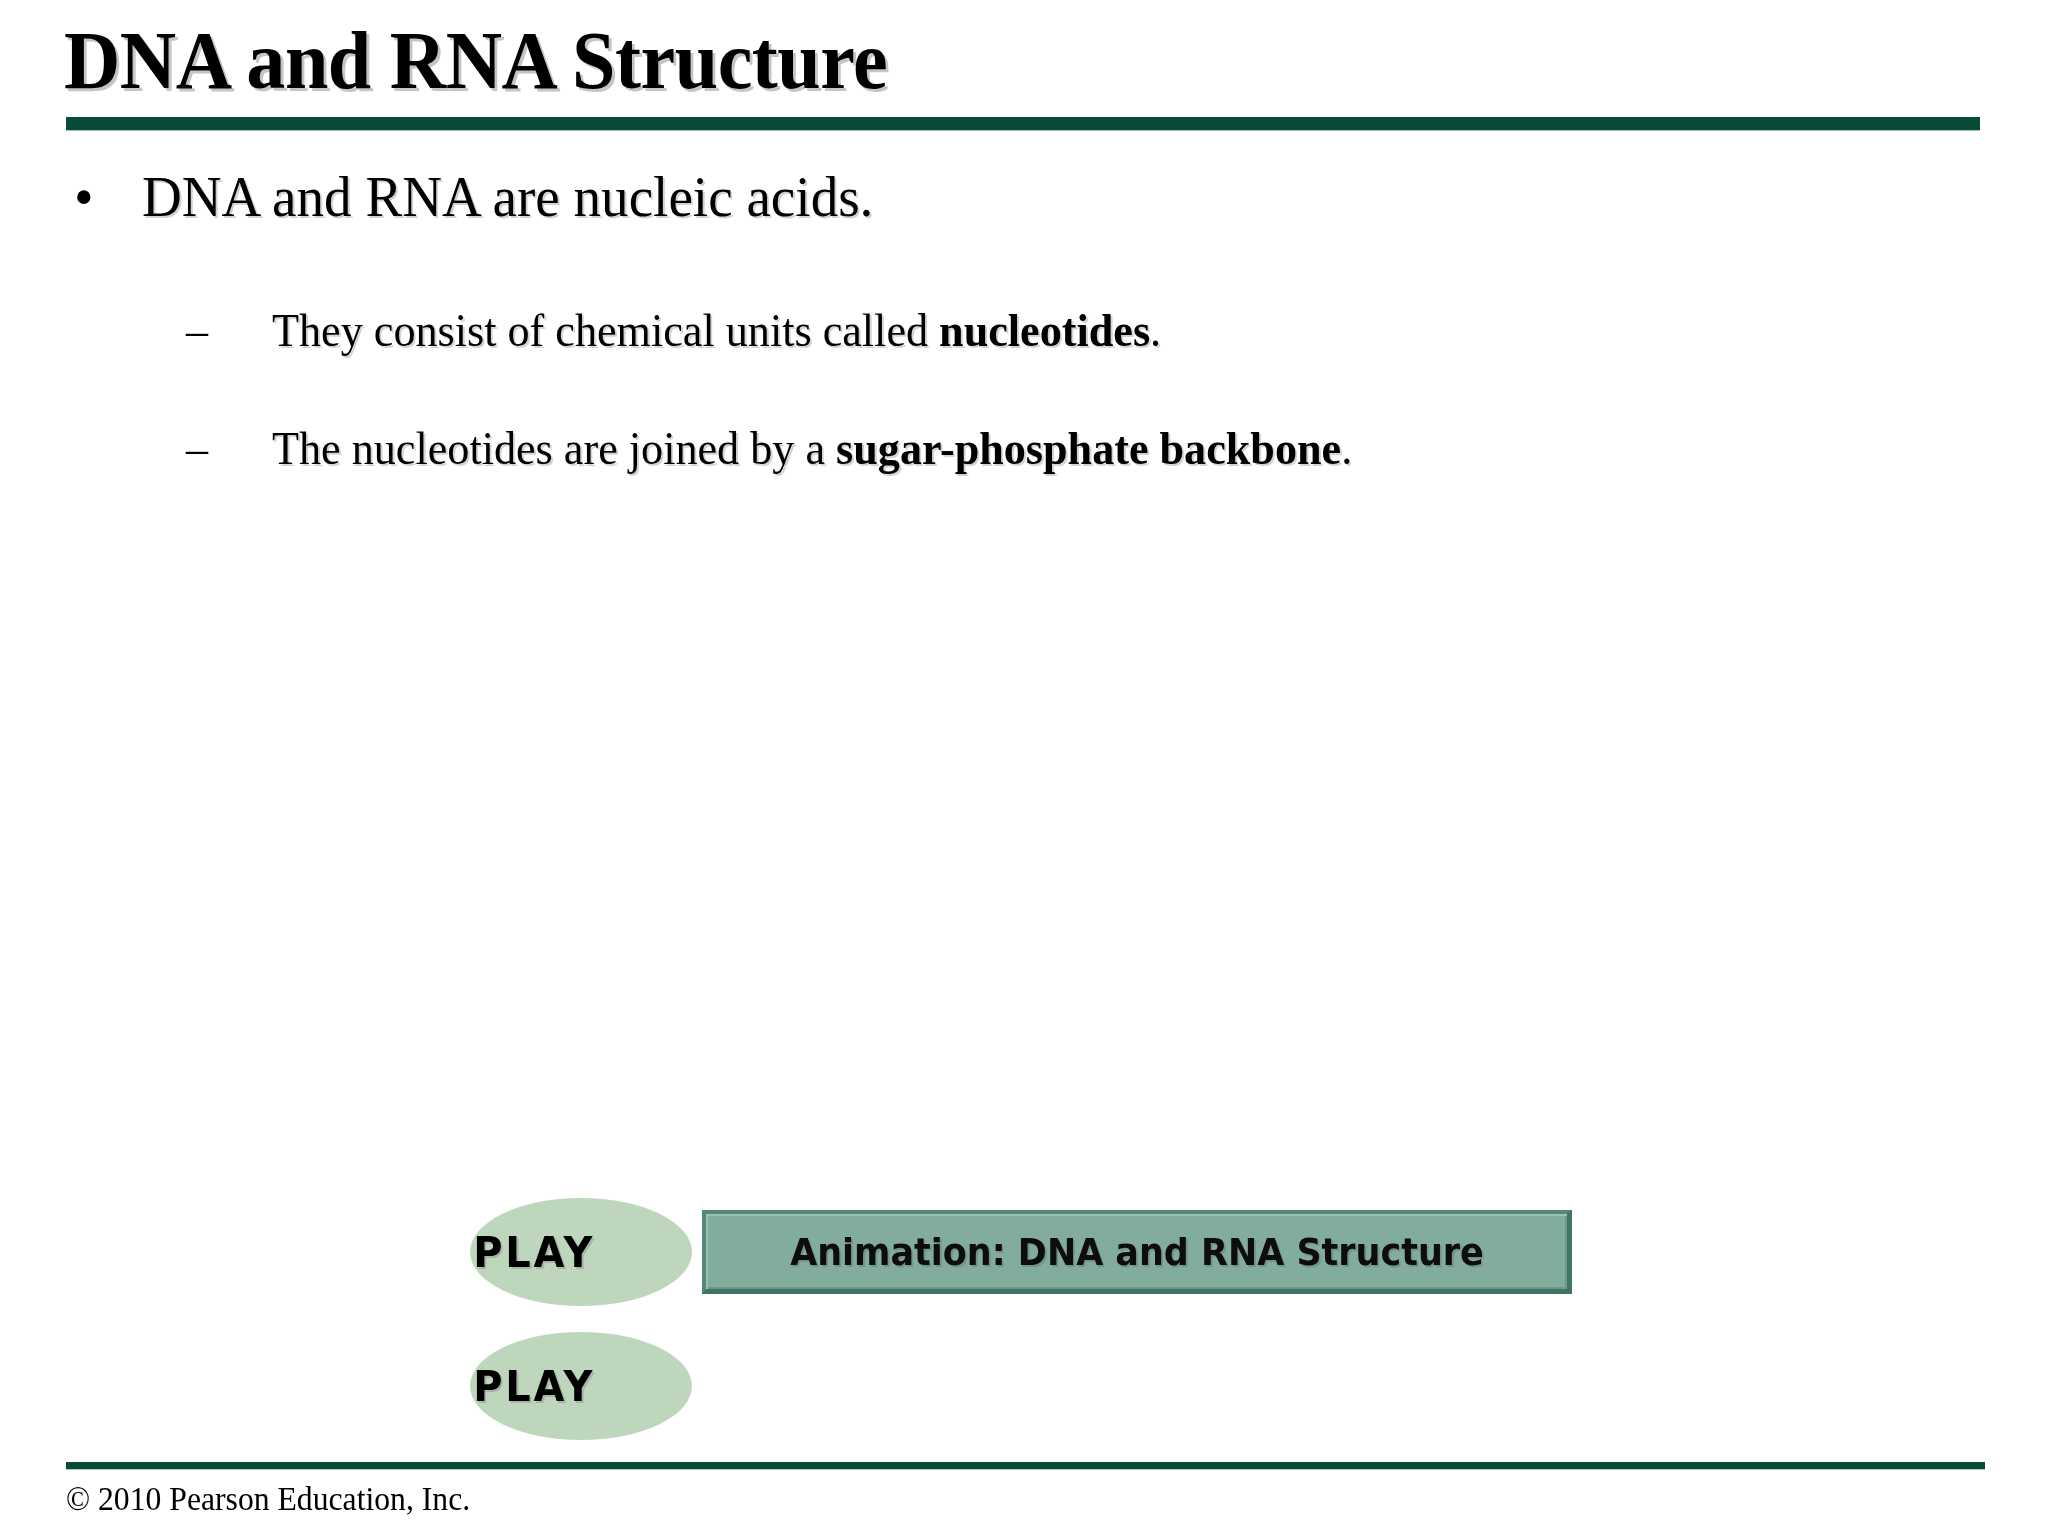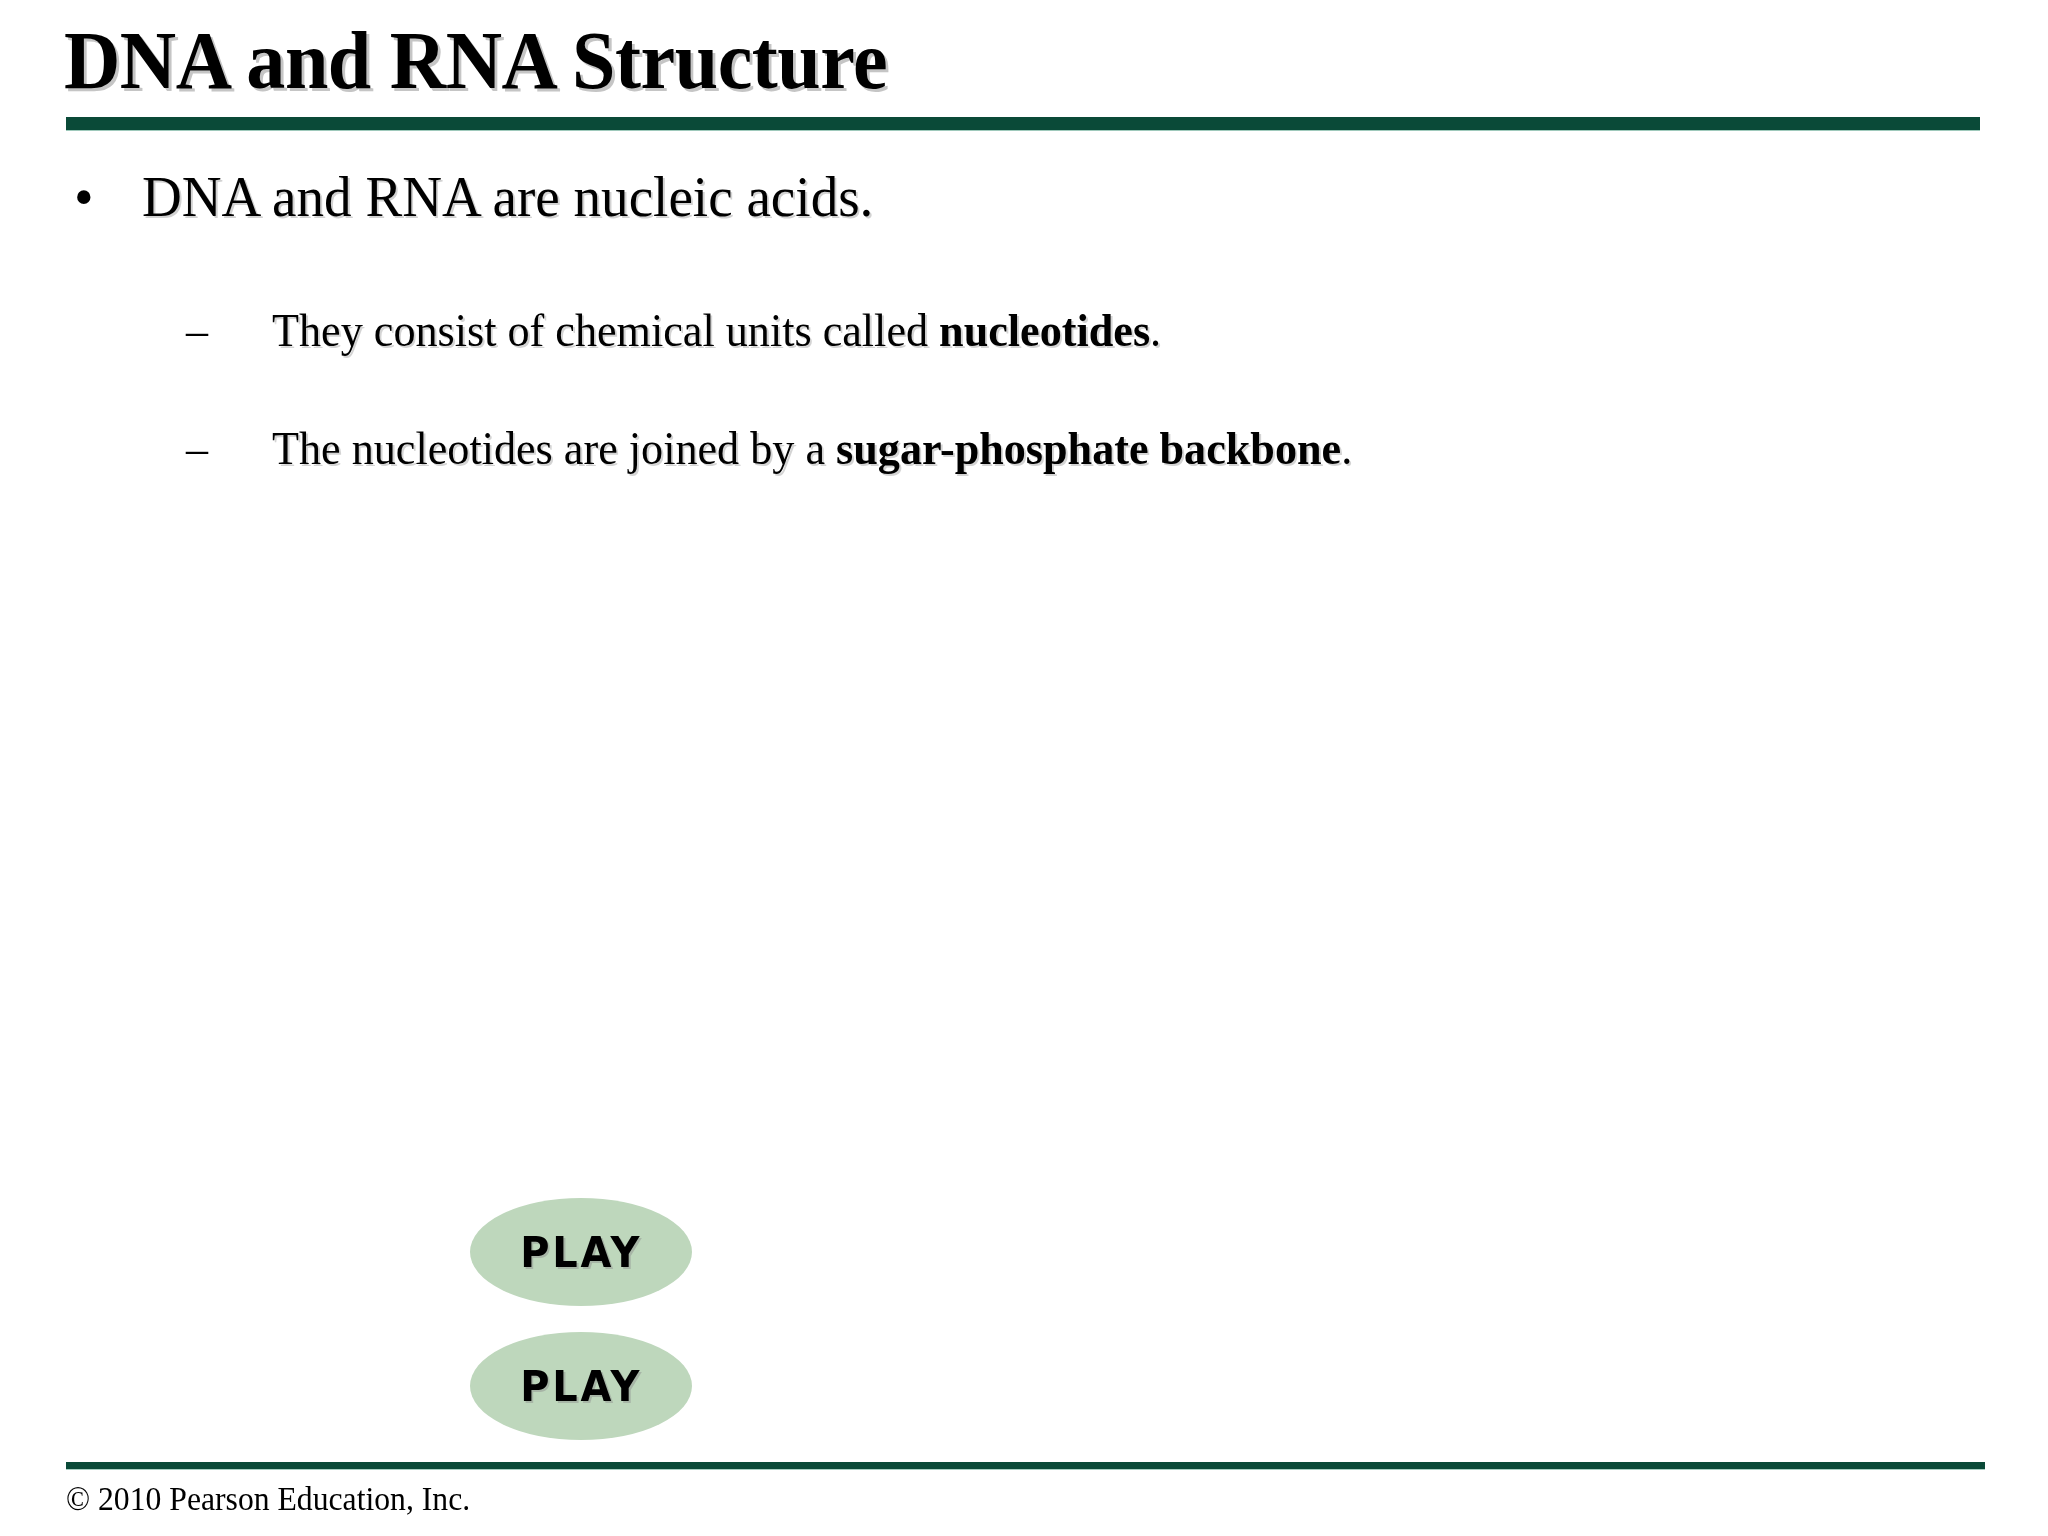--- a/index.html
+++ b/index.html
@@ -117,21 +117,21 @@
   .anim-row.row1 { top: 1198px; }
   .anim-row.row2 { top: 1332px; }
 
   .play-oval {
     width: 222px;
     height: 108px;
     border-radius: 50%;
     background: #bed7bc;
     display: flex;
     align-items: center;
-    justify-content: center;
+    justify-content: flex-start;
     flex: 0 0 222px;
   }
   .play-oval .play-label {
     font-family: "DejaVu Sans", sans-serif;
     font-weight: bold;
     font-size: 42px;
     letter-spacing: 3px;
     color: #000000;
     transform: scaleX(0.95);
     text-shadow: 2px 2px 0 rgba(140,140,140,0.45);
@@ -206,20 +206,23 @@
 
   <div class="bullet-l2 row2">
     <span class="marker">–</span>
     <span class="text"><span>The nucleotides are joined by a </span><b>sugar-phosphate backbone</b><span>.</span></span>
   </div>
 
   <div class="anim-row row1">
     <div class="play-oval">
       <span class="play-label">PLAY</span>
     </div>
+    <div class="anim-bar">
+      <span class="bar-label">Animation: DNA and RNA Structure</span>
+    </div>
   </div>
 
   <div class="anim-row row2">
     <div class="play-oval">
       <span class="play-label">PLAY</span>
     </div>
   </div>
 
   <div class="footer-rule"></div>
   <div class="footer-text">© 2010 Pearson Education, Inc.</div>

